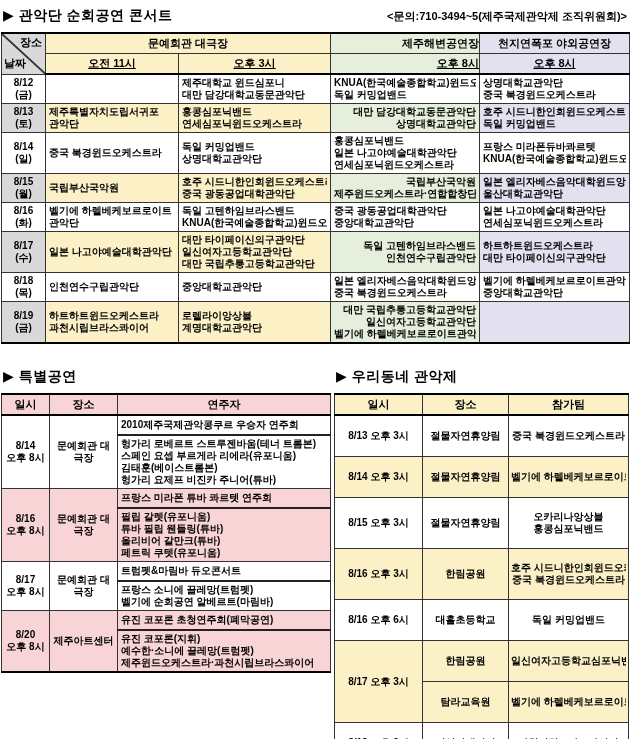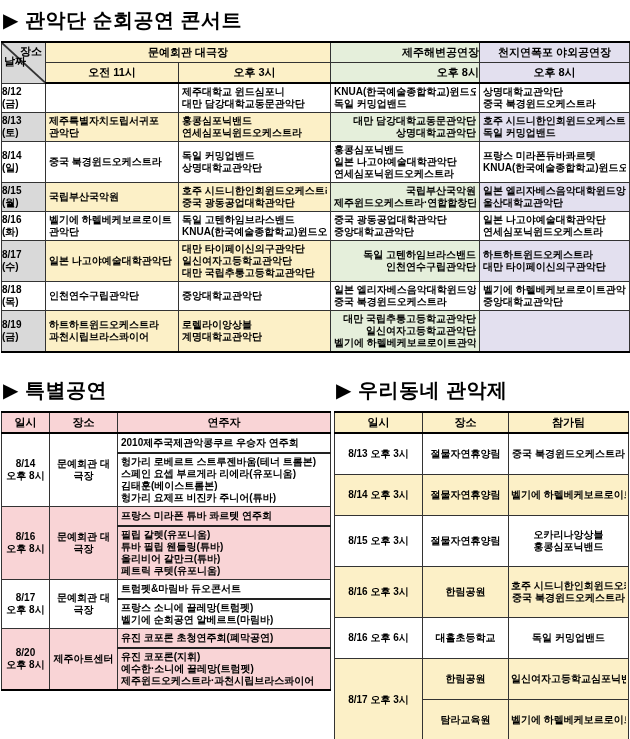--- a/index.html
+++ b/index.html
@@ -9,43 +9,43 @@
     font-weight: bold;
     color: #000;
     overflow: hidden;
   }
   .page { padding: 4px 1px 0 1px; }
 
   .top-header {
     display: flex; justify-content: space-between; align-items: baseline;
     padding: 3px 2px 7px 2px;
   }
-  .section-title { font-size: 20px; letter-spacing: 0.5px; white-space: nowrap; }
+  .section-title { font-size: 14px; letter-spacing: 0.5px; white-space: nowrap; }
   .contact { font-size: 11px; white-space: nowrap; }
 
   table { border-collapse: collapse; table-layout: fixed; }
   th, td { border: 1px solid #333; vertical-align: middle; }
   th { font-size: 11px; text-align: center; padding: 2px 0; }
   td { font-size: 10px; padding: 2px 3px; }
   .cell-lines div { line-height: 12px; white-space: nowrap; overflow: hidden; }
 
   
   #concert-table { width: 628px; border-top: 2px solid #000; border-bottom: 2px solid #000; }
-  #concert-table .time-row th { border-bottom: 2px solid #000; }
+  #concert-table .time-row th { border-bottom: 2px solid #000; text-decoration: underline; }
   .v0 { background: var(--yellow); }
   .v1 { background: var(--green); text-align: right; }
   .v2 { background: var(--lav); margin-left: 34px; }
   .gray { background: var(--gray); }
-  .date-cell { text-align: left; line-height: 12px; padding: 2px 0; }
+  .date-cell { text-align: center; line-height: 12px; padding: 2px 0; }
   .corner {
     position: relative; background: var(--gray); padding: 0;
   }
   .corner svg { position: absolute; inset: 0; width: 100%; height: 100%; }
   .corner .lbl-top { position: absolute; top: 1px; right: 3px; font-size: 11px; }
-  .corner .lbl-bottom { position: absolute; bottom: 14px; left: 2px; font-size: 11px; }
+  .corner .lbl-bottom { position: absolute; bottom: 3px; left: 2px; font-size: 11px; }
 
   
   .bottom { display: flex; gap: 3px; margin-top: 24px; align-items: flex-start; }
   .bottom .col { display: flex; flex-direction: column; }
   .bottom .section-title { padding: 0 2px 7px 2px; }
 
   #special-table { width: 329px; border-top: 2px solid #000; border-bottom: 2px solid #000; }
   #special-table th { border-bottom: 2px solid #000; background: var(--pink); }
   #special-table .mid { text-align: center; line-height: 12px; }
   #special-table .event { border-bottom: 2px solid #222; margin-top: 19px; }
@@ -56,20 +56,21 @@
   #town-table td { text-align: center; padding: 13px 2px; }
   .yellowbg { background: var(--yellow); }
 </style>
 </head>
 <body>
 
 <div class="page">
 
   <div class="top-header">
     <div class="section-title">▶ 관악단 순회공연 콘서트</div>
+    <div class="contact">&lt;문의:710-3494~5(제주국제관악제 조직위원회)&gt;</div>
   </div>
 
   <table id="concert-table">
     <colgroup>
       <col style="width:44px">
         <col style="width:133px">
         <col style="width:152px">
       <col style="width:149px">
         <col style="width:150px">
     </colgroup>

